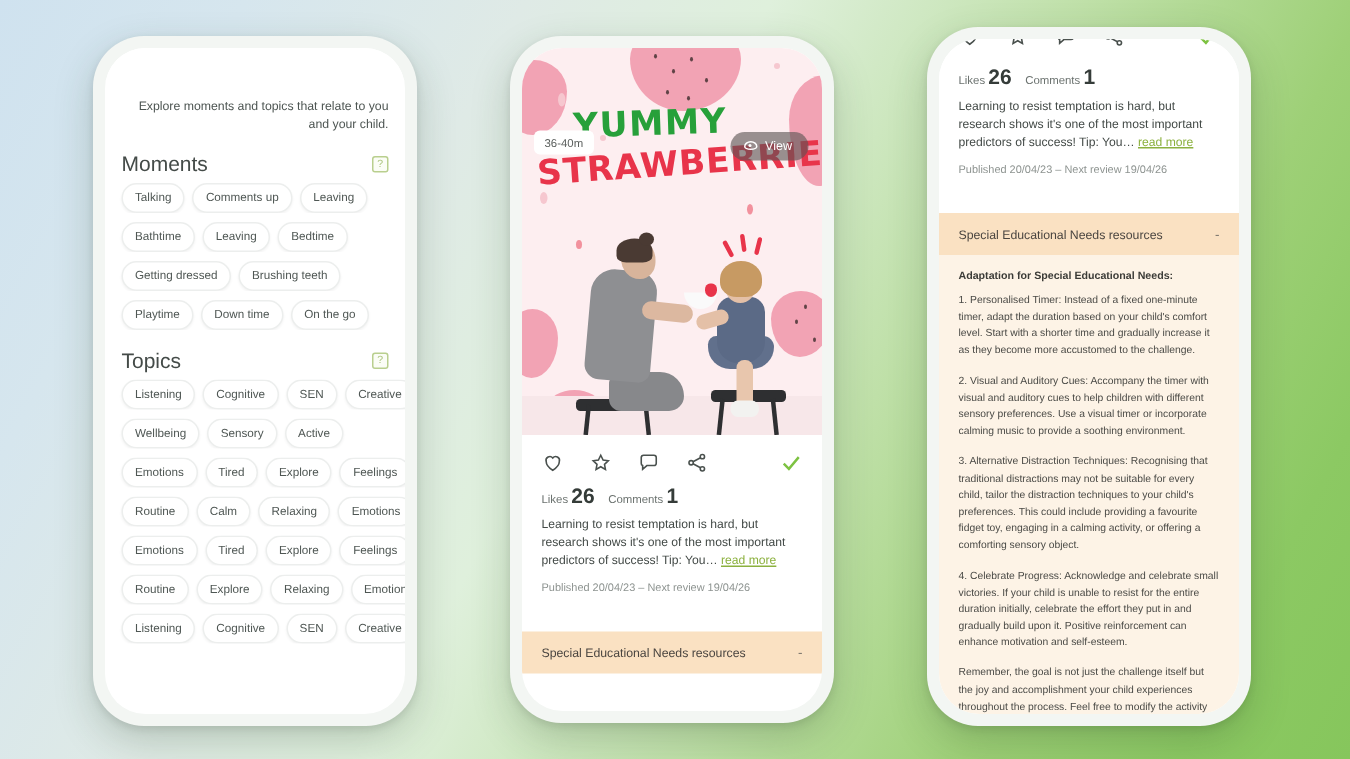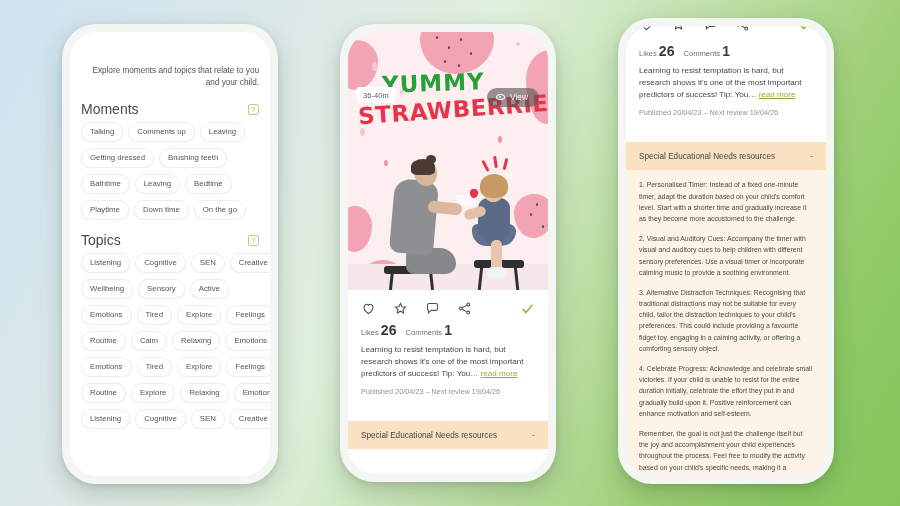--- a/index.html
+++ b/index.html
@@ -336,27 +336,27 @@
       <div class="sec-head">
         <span class="sec-title">Moments</span>
         <span class="help-badge">?</span>
       </div>
       <div class="chiprow">
         <span class="chip">Talking</span>
         <span class="chip">Comments up</span>
         <span class="chip">Leaving</span>
       </div>
       <div class="chiprow">
-        <span class="chip">Getting dressed</span>
-        <span class="chip">Brushing teeth</span>
-      </div>
-      <div class="chiprow">
         <span class="chip">Bathtime</span>
         <span class="chip">Leaving</span>
         <span class="chip">Bedtime</span>
+      </div>
+      <div class="chiprow">
+        <span class="chip">Getting dressed</span>
+        <span class="chip">Brushing teeth</span>
       </div>
       <div class="chiprow">
         <span class="chip">Playtime</span>
         <span class="chip">Down time</span>
         <span class="chip">On the go</span>
       </div>
 
       <div class="sec-head">
         <span class="sec-title">Topics</span>
         <span class="help-badge">?</span>
@@ -564,20 +564,21 @@
 
         <div class="published">Published 20/04/23 – Next review 19/04/26</div>
       </div>
 
       <div class="sen-bar">
         <span>Special Educational Needs resources</span>
         <span class="minus">-</span>
       </div>
 
       <div class="sen-content">
+        <h4>Adaptation for Special Educational Needs:</h4>
         <p>1. Personalised Timer: Instead of a fixed one-minute timer, adapt the duration based on your child's comfort level. Start with a shorter time and gradually increase it as they become more accustomed to the challenge.</p>
         <p>2. Visual and Auditory Cues: Accompany the timer with visual and auditory cues to help children with different sensory preferences. Use a visual timer or incorporate calming music to provide a soothing environment.</p>
         <p>3. Alternative Distraction Techniques: Recognising that traditional distractions may not be suitable for every child, tailor the distraction techniques to your child's preferences. This could include providing a favourite fidget toy, engaging in a calming activity, or offering a comforting sensory object.</p>
         <p>4. Celebrate Progress: Acknowledge and celebrate small victories. If your child is unable to resist for the entire duration initially, celebrate the effort they put in and gradually build upon it. Positive reinforcement can enhance motivation and self-esteem.</p>
         <p>Remember, the goal is not just the challenge itself but the joy and accomplishment your child experiences throughout the process. Feel free to modify the activity based on your child's specific needs, making it a personalised and enjoyable experience for both of you.</p>
       </div>
     </div>
   </div>
 
 </div>

